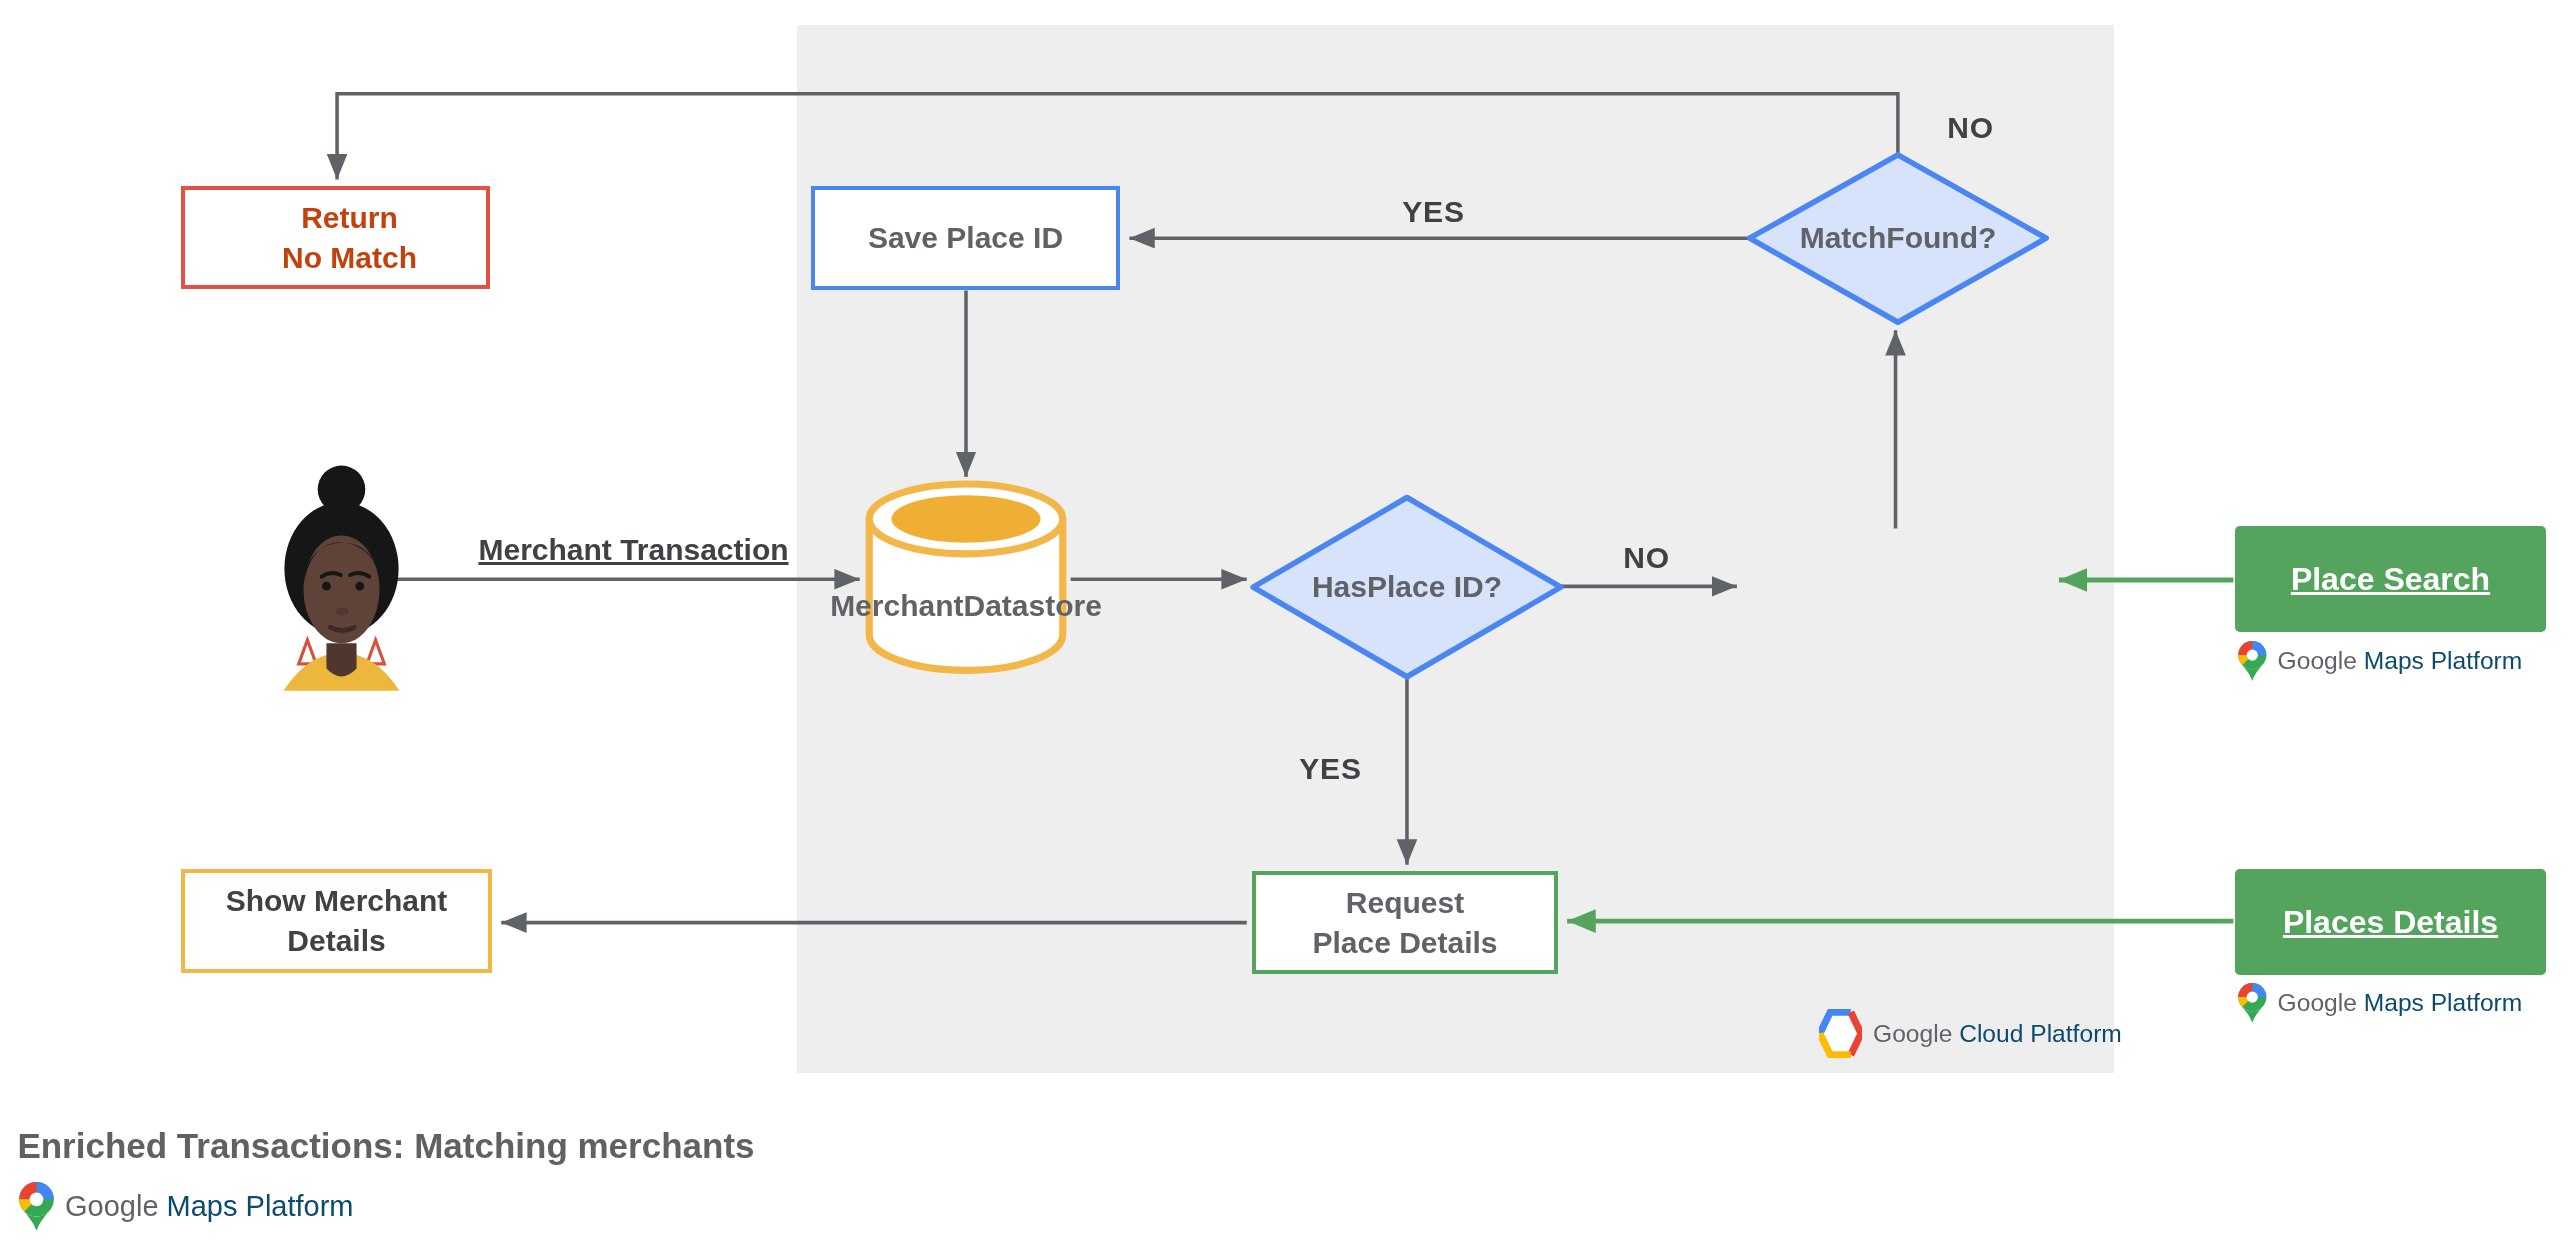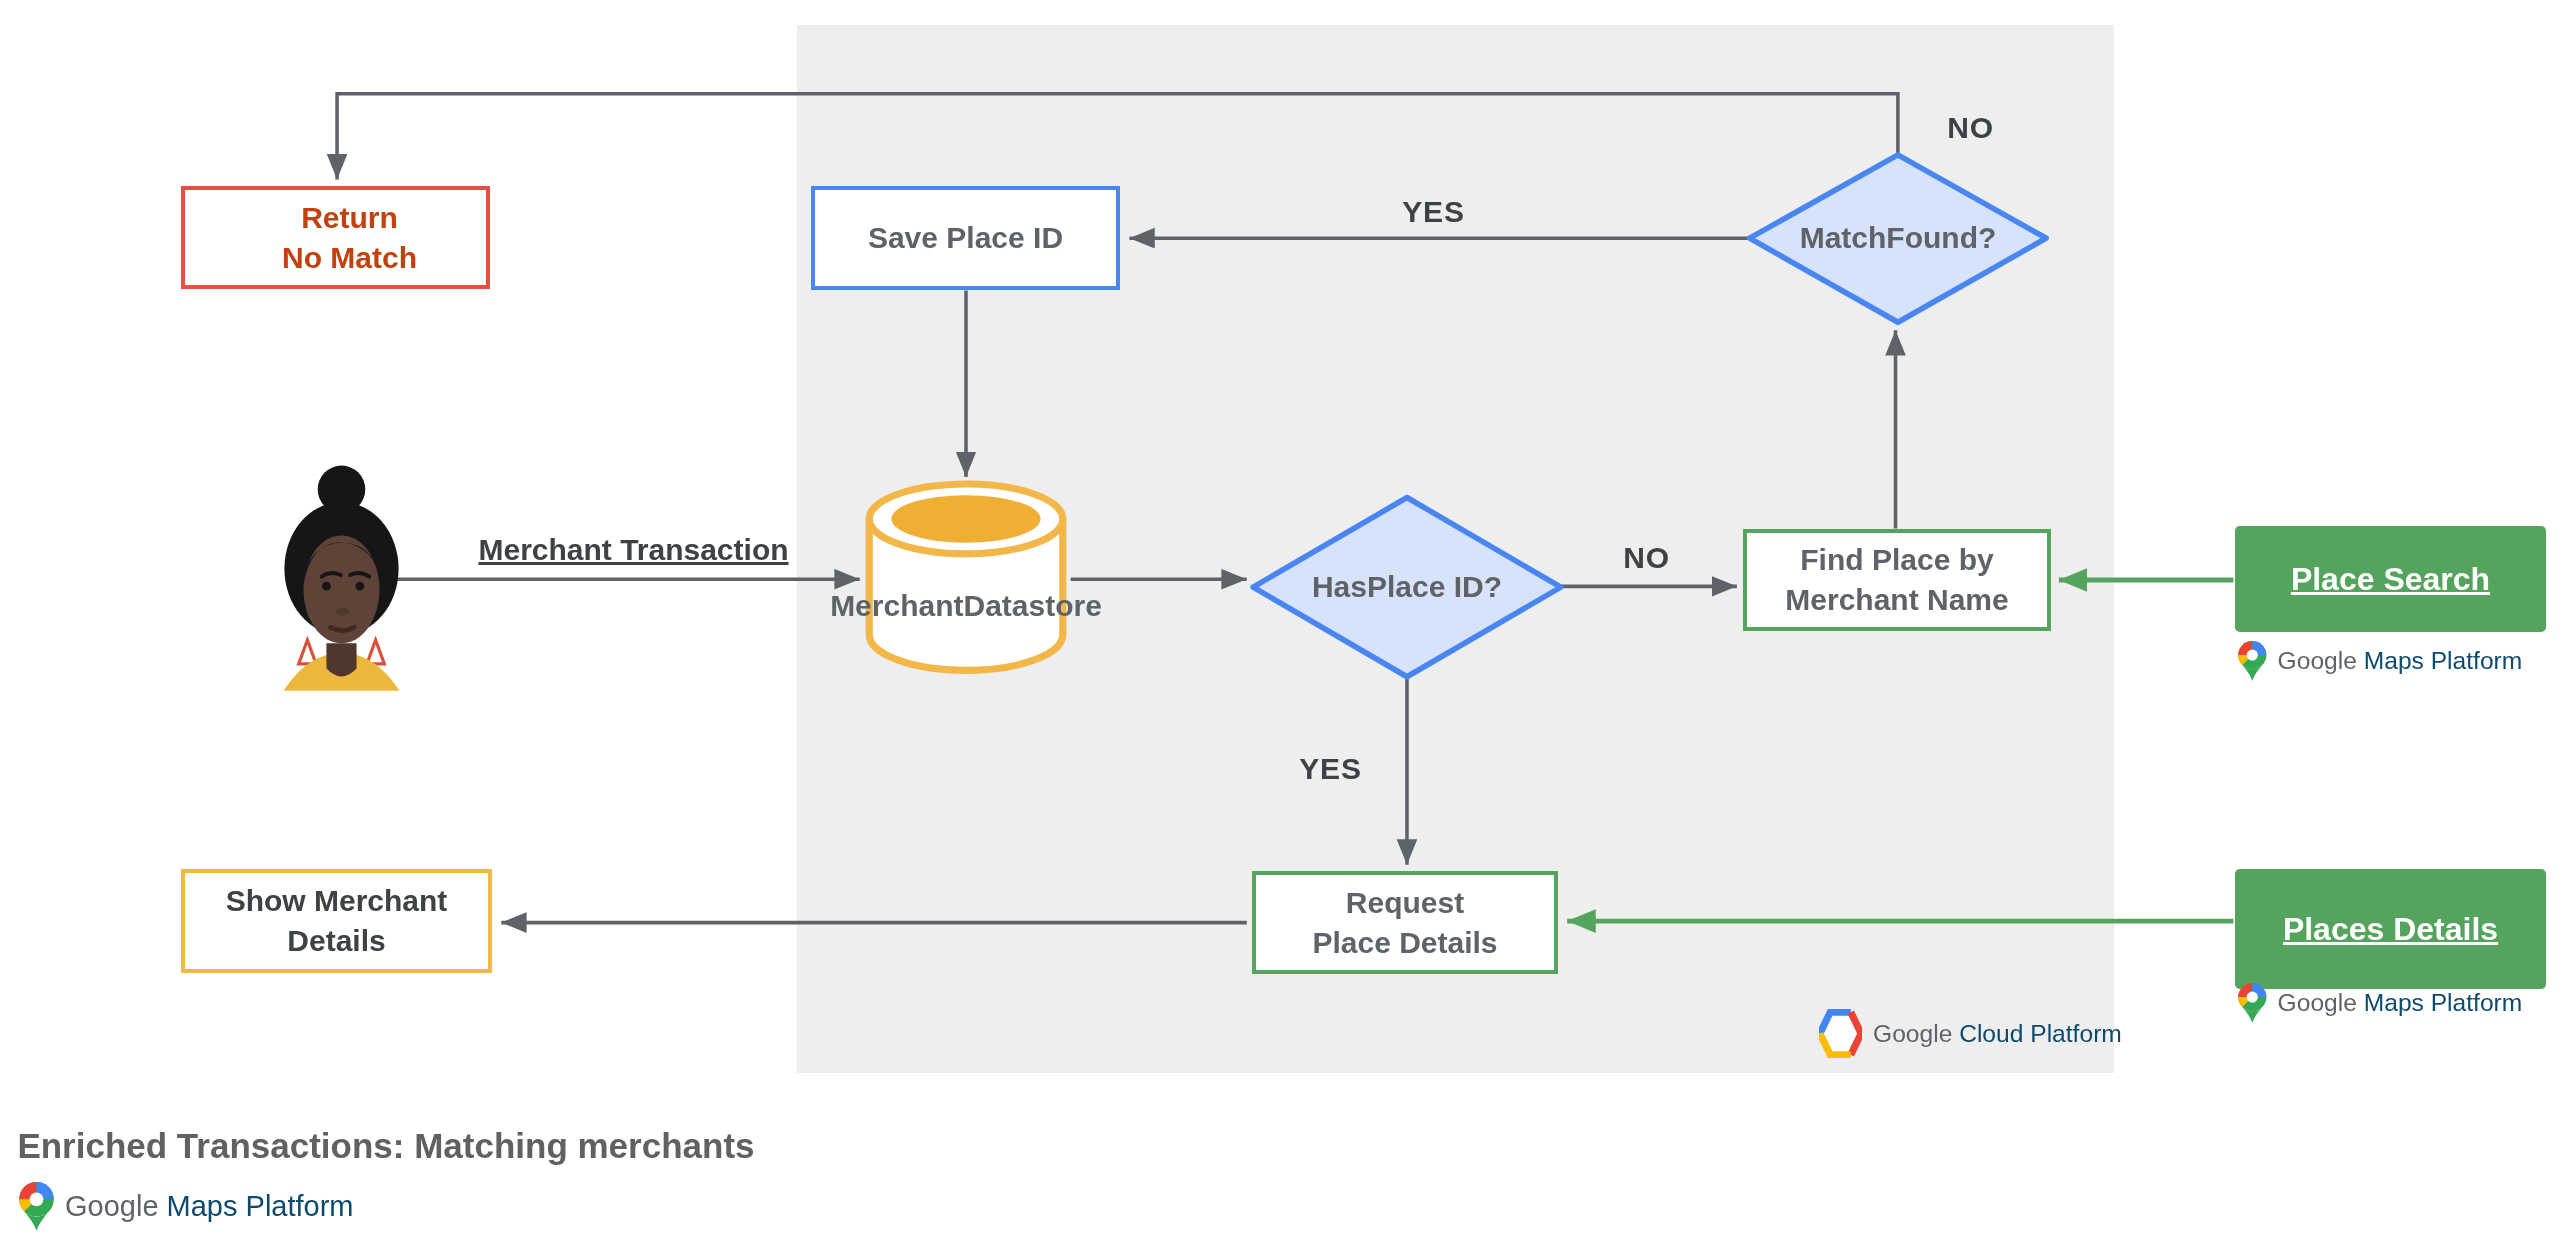--- a/index.html
+++ b/index.html
@@ -93,39 +93,35 @@
   <div class="diamond-label" style="left:1288px;top:539px;width:238px;height:95px">
     <span>Has</span>
     <span>Place ID?</span>
   </div>
 
   <div class="diamond-label" style="left:847px;top:562px;width:238px;height:87px">
     <span>Merchant</span>
     <span>Datastore</span>
   </div>
 
-  <div class="node green" style="left:1743px;top:529px;width:308px;height:102px">
-    <span>Find Place by</span>
-    <span>Merchant Name</span>
-  </div>
 
   <div class="node green" style="left:1252px;top:871px;width:306px;height:103px">
     <span>Request</span>
     <span>Place Details</span>
   </div>
 
   <div class="node yellow" style="left:181px;top:869px;width:311px;height:104px">
     <span>Show Merchant</span>
     <span>Details</span>
   </div>
 
   <div class="api-box" style="left:2235px;top:526px;width:311px;height:106px">
     <span>Place Search</span>
   </div>
-  <div class="api-box" style="left:2235px;top:869px;width:311px;height:120px">
+  <div class="api-box" style="left:2235px;top:869px;width:311px;height:106px">
     <span>Places Details</span>
   </div>
 
   <div class="free-label edge-tag" style="left:1935px;top:111px;width:71px">NO</div>
   <div class="free-label edge-tag" style="left:1386px;top:195px;width:95px">YES</div>
   <div class="free-label edge-tag" style="left:1607px;top:541px;width:79px">NO</div>
   <div class="free-label edge-tag" style="left:1283px;top:752px;width:95px">YES</div>
   <div class="free-label flow-tag" style="left:435px;top:533px;width:397px">Merchant Transaction</div>
 
   <div class="avatar">

